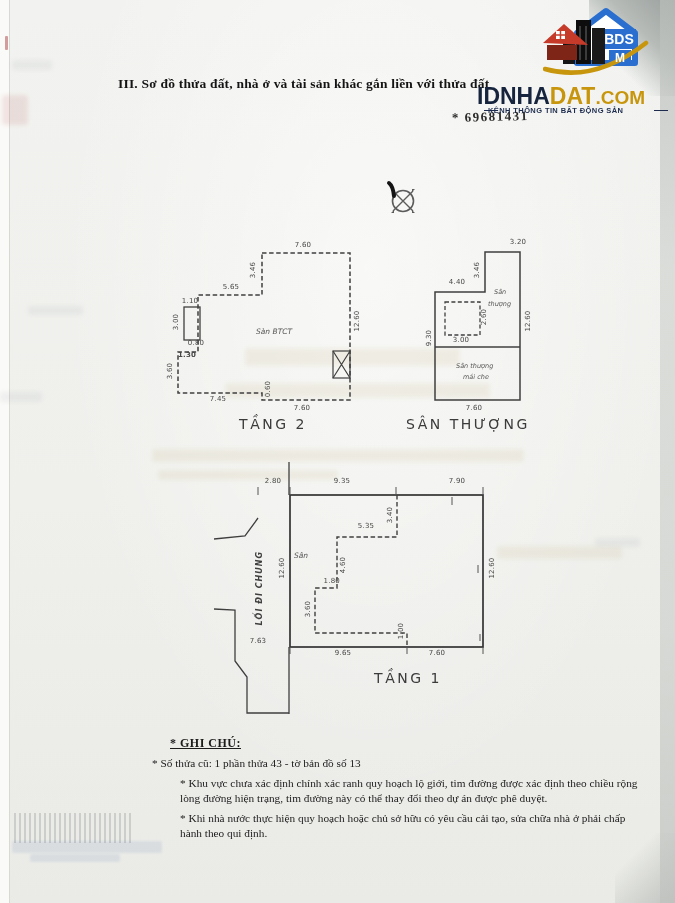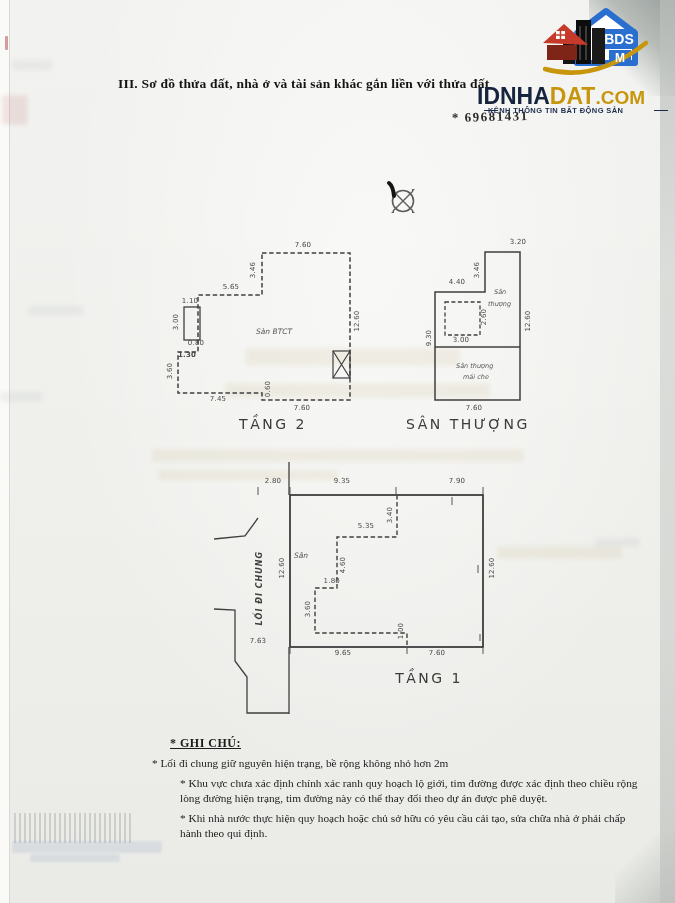--- a/index.html
+++ b/index.html
@@ -172,22 +172,22 @@
   <span class="dim" style="left:310px;top:577px;text-align:right;">1.80</span>
   <span class="dimv" style="left:293px;top:605px;">3.60</span>
   <span class="dimv" style="left:386px;top:627px;">1.00</span>
   <span class="dimv" style="left:267px;top:564px;">12.60</span>
   <span class="dimv" style="left:477px;top:564px;">12.60</span>
   <span class="dim" style="left:328px;top:649px;">9.65</span>
   <span class="dim" style="left:422px;top:649px;">7.60</span>
   <span class="dim" style="left:243px;top:637px;">7.63</span>
   <span class="roomlbl" style="left:294px;top:551px;">Sân</span>
   <div class="pathlbl">LỐI ĐI CHUNG</div>
-  <div class="plan-title" style="left:353px;top:670px;width:110px;text-align:right;">TẦNG 1</div>
+  <div class="plan-title" style="left:353px;top:670px;width:110px;">TẦNG 1</div>
 
   <div class="notes">
     <div class="hd">* GHI CHÚ:</div>
-    <div class="it">* Lối đi chung giữ nguyên hiện trạng, bề rộng không nhỏ hơn 2m</div>
+    <div class="it">* Số thửa cũ: 1 phần thửa 43 - tờ bản đồ số 13</div>
     <div class="it sp">* Khu vực chưa xác định chính xác ranh quy hoạch lộ giới, tim đường được xác định theo chiều rộng lòng đường hiện trạng, tim đường này có thể thay đổi theo dự án được phê duyệt.</div>
     <div class="it sp">* Khi nhà nước thực hiện quy hoạch hoặc chủ sở hữu có yêu cầu cải tạo, sửa chữa nhà ở phải chấp hành theo qui định.</div>
   </div>
 
 </div>
 
 </body></html>

